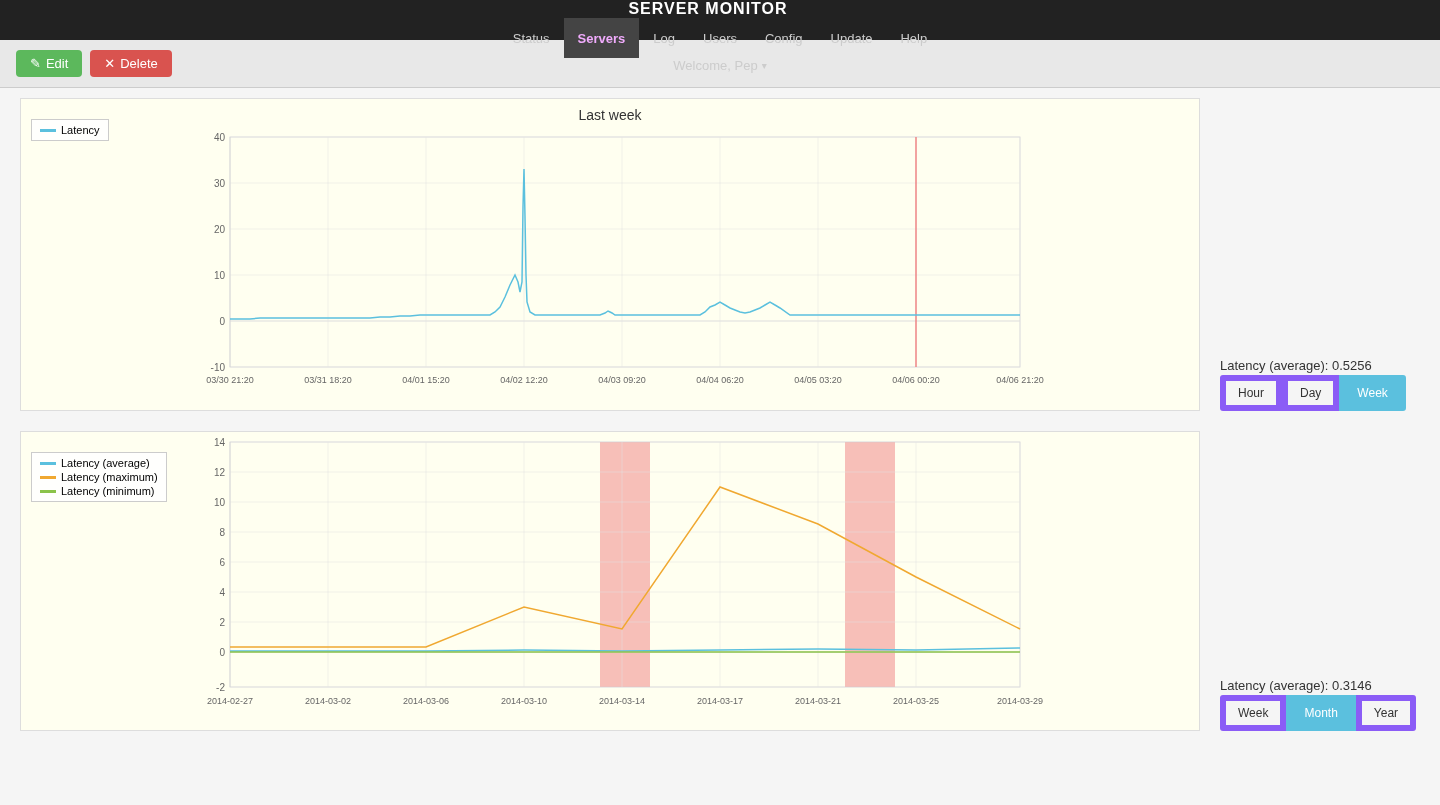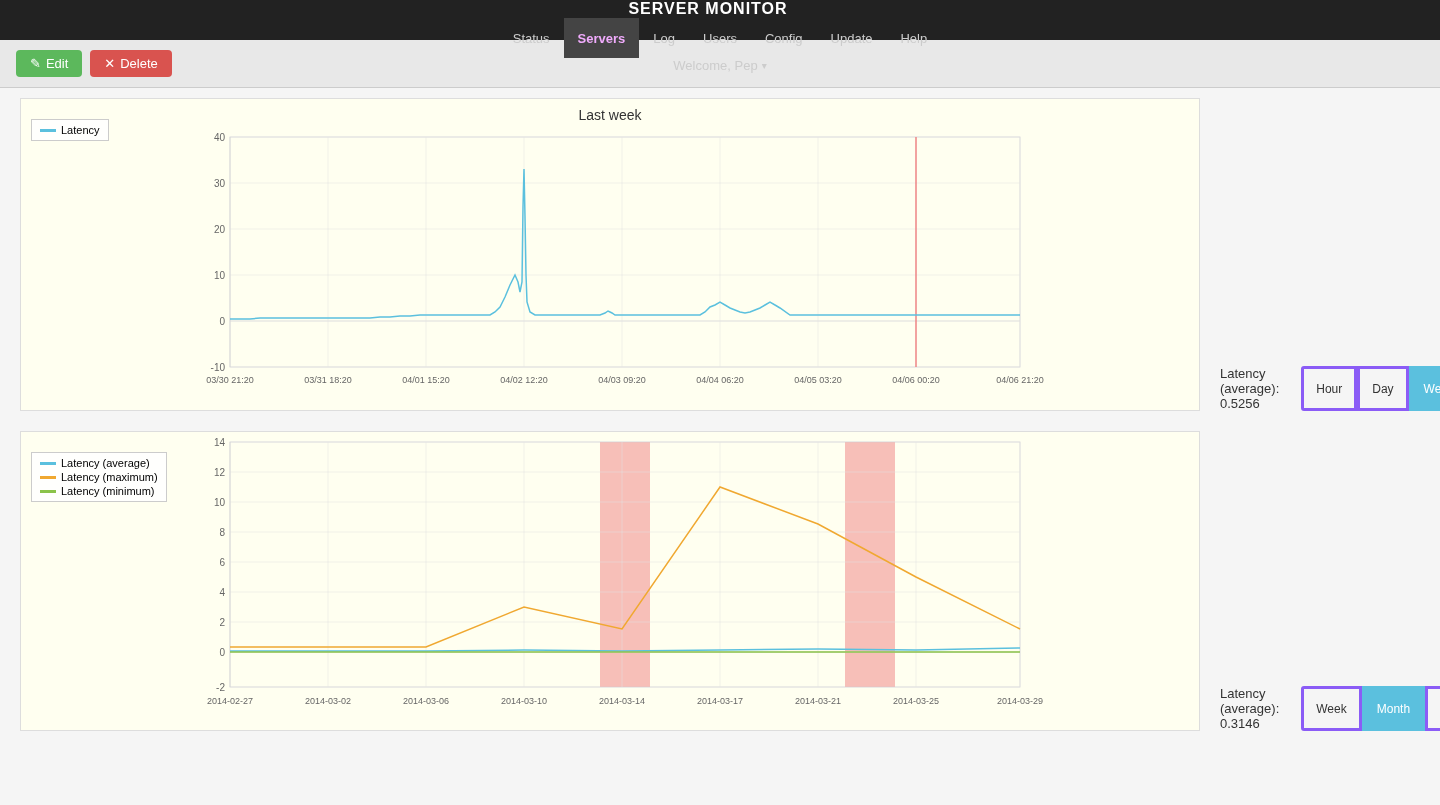--- a/index.html
+++ b/index.html
@@ -100,33 +100,34 @@
     .chart-title {
       text-align: center;
       font-size: 14px;
       font-weight: normal;
       padding: 8px 0 4px;
       color: #333;
     }
     .chart-right {
       width: 200px;
       display: flex;
-      gap: 22px;
+      flex-direction: column;
+      gap: 2px;
     }
     .chart-stat {
       font-size: 13px;
       color: #333;
     }
     .time-buttons {
       display: flex;
       gap: 0;
     }
     .time-btn {
       padding: 5px 12px;
-      border: 3px solid #8b5cf6;
+      border: 6px solid #8b5cf6;
       background: #f5f5f5;
       cursor: pointer;
       font-size: 12px;
       color: #333;
     }
     .time-btn:first-child { border-radius: 3px 0 0 3px; }
     .time-btn:last-child { border-radius: 0 3px 3px 0; }
     .time-btn.active {
       background: #5bc0de;
       color: #fff;

